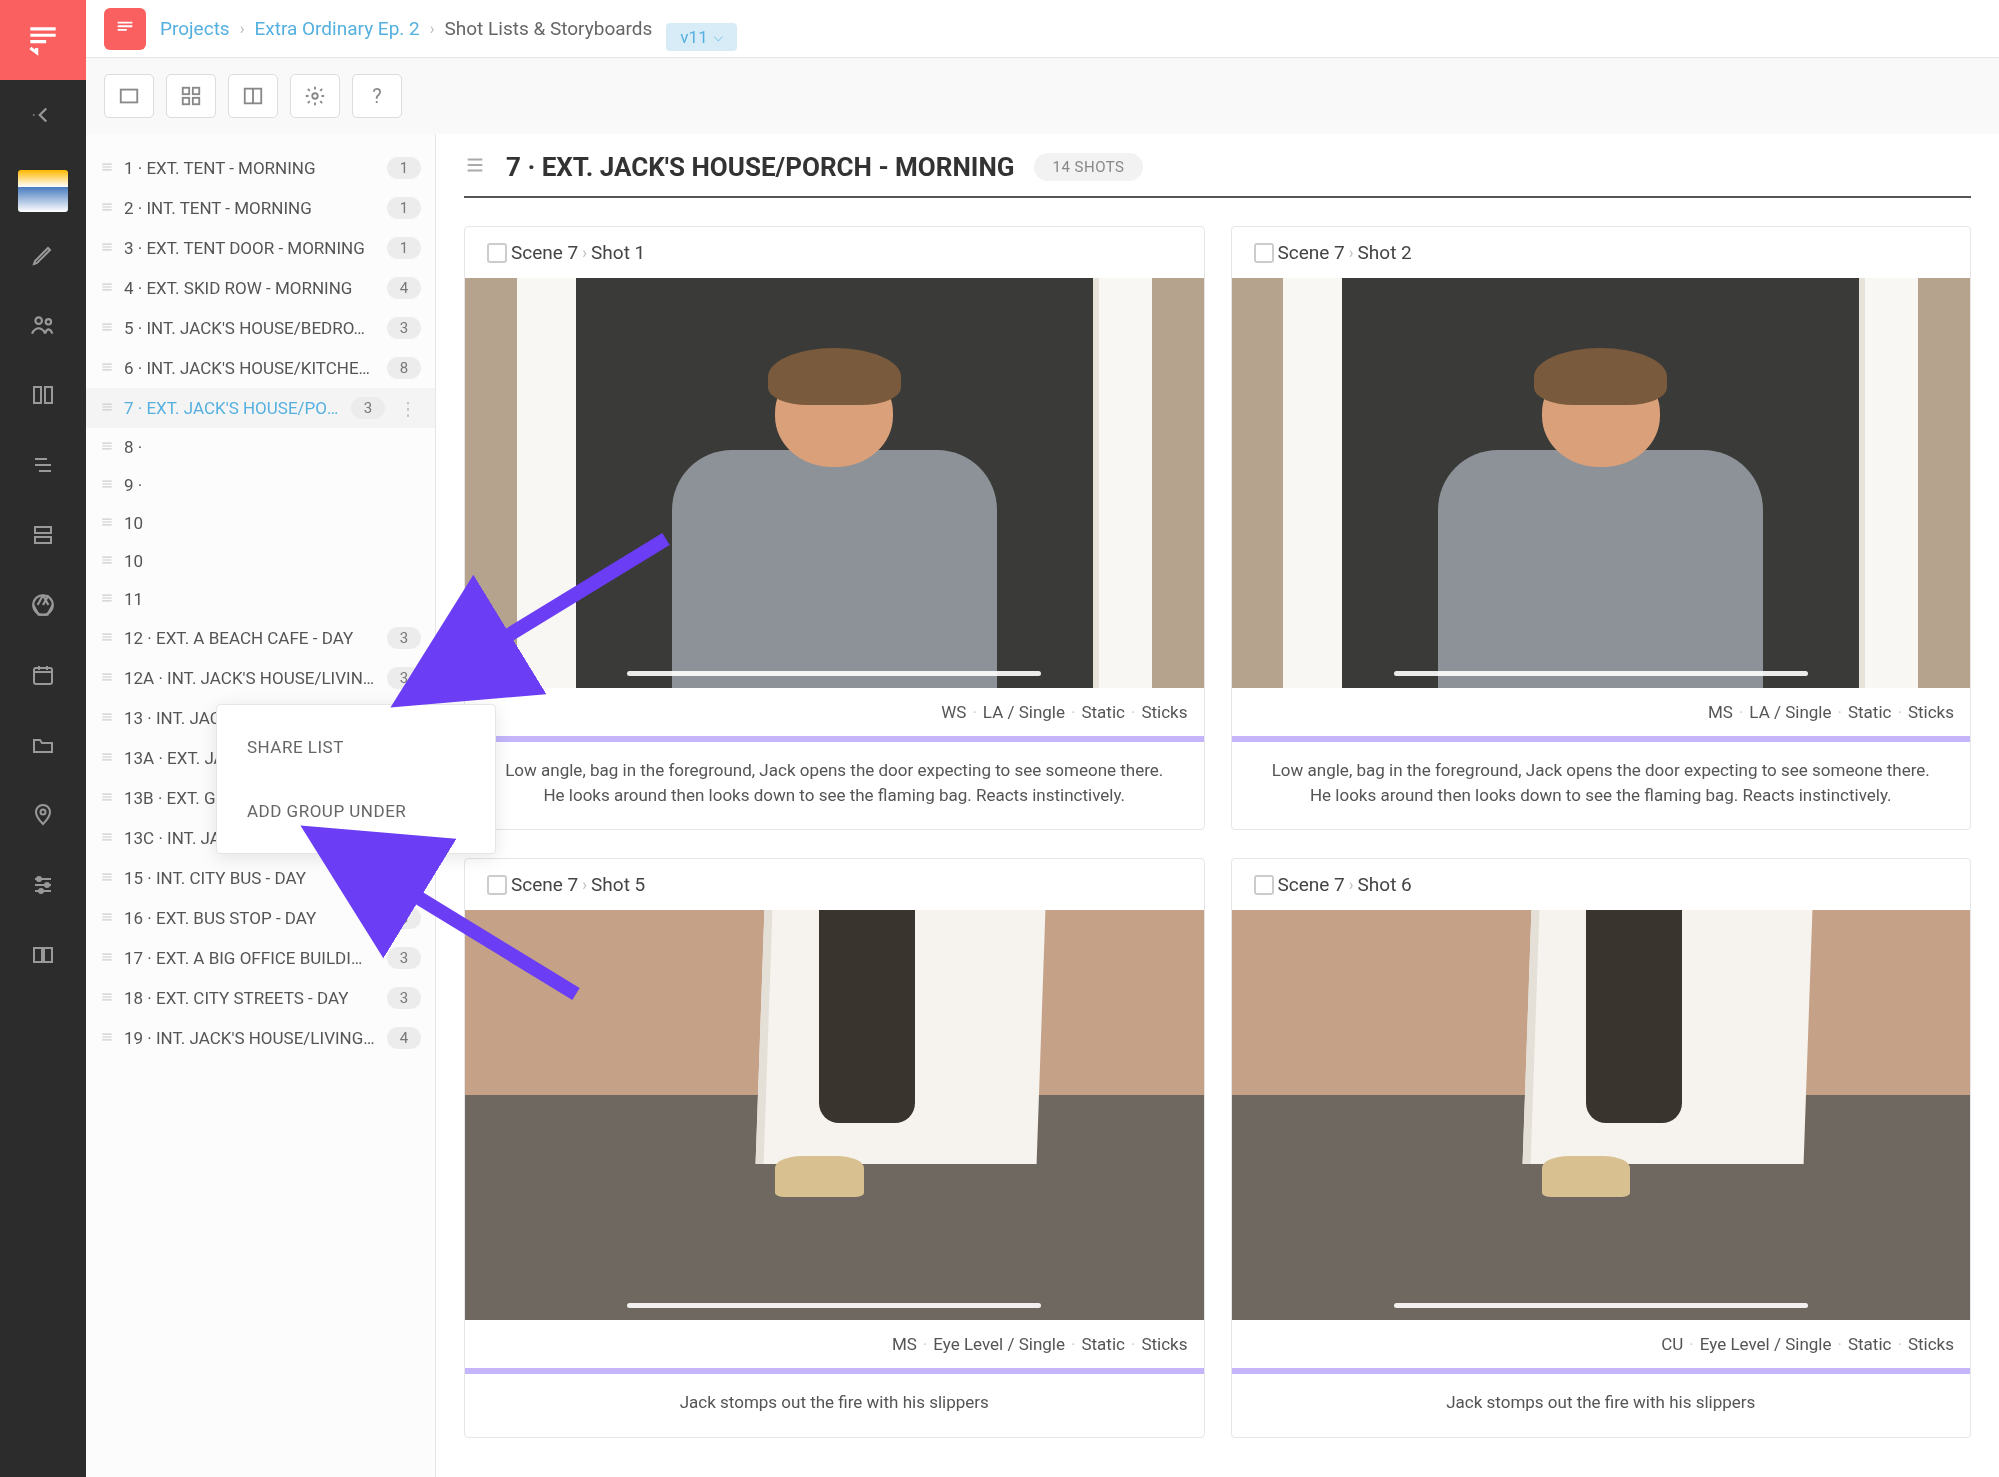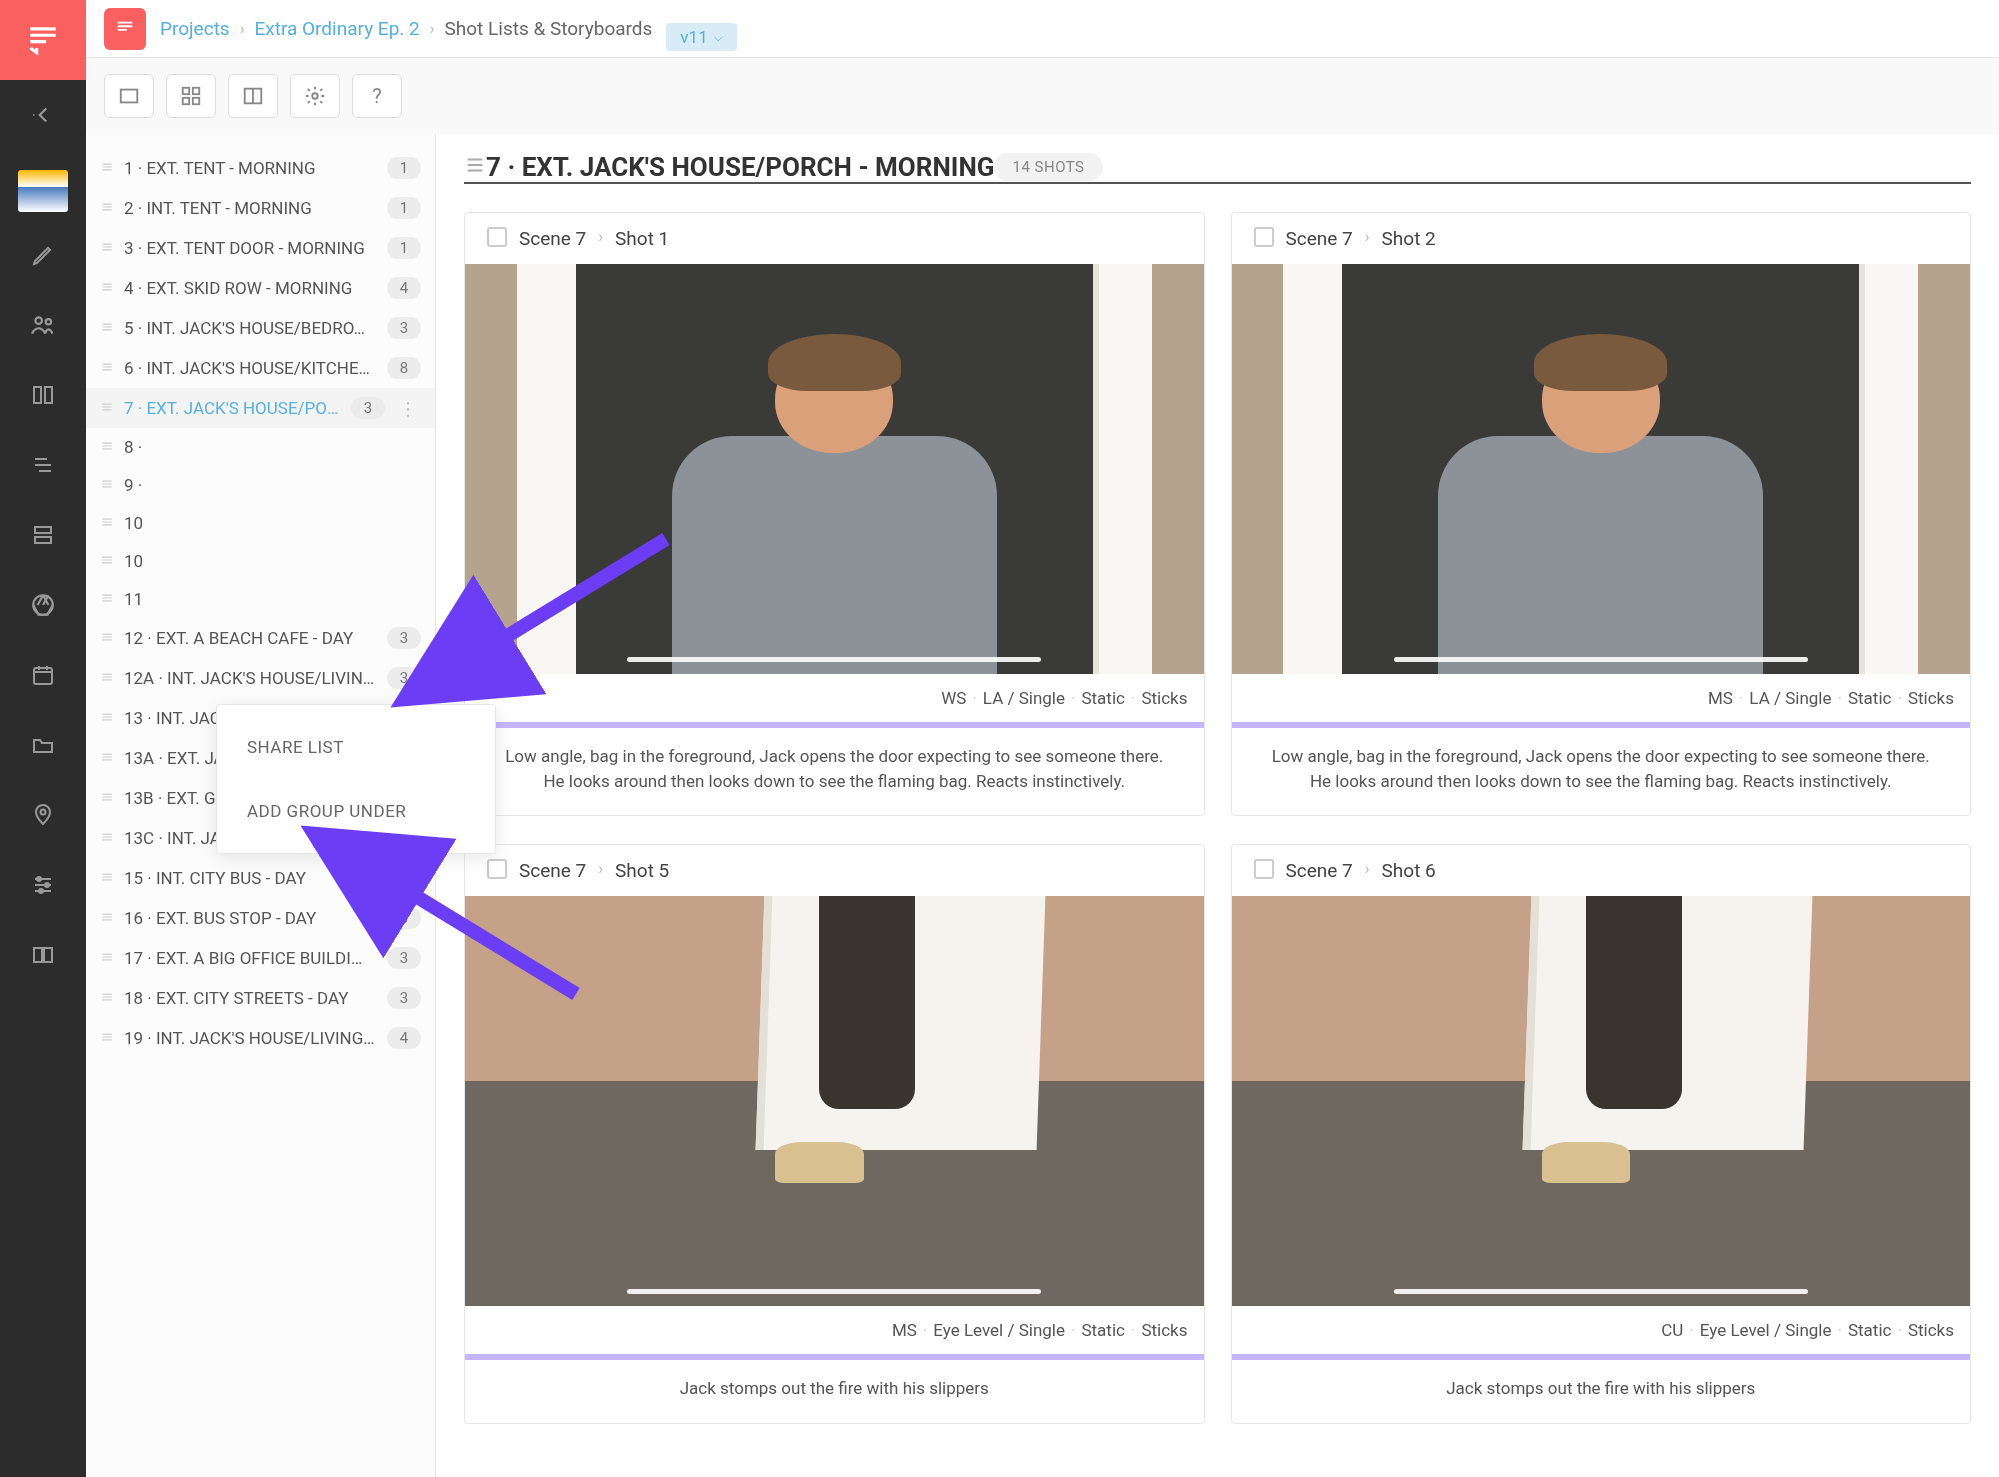--- a/index.html
+++ b/index.html
@@ -37,29 +37,29 @@
 .scene-row .count { background: #ececec; color: #777; border-radius: 14px; padding: 2px 12px; font-size: 15px; min-width: 34px; text-align: center; }
 .scene-row.active { background: #f4f4f4; }
 .scene-row.active .label { color: #55b0e0; }
 .scene-row .more { color: #bbb; font-size: 18px; padding: 0 4px; }
 
 .context-menu { position: absolute; left: 130px; top: 570px; width: 280px; background: #fff; border: 1px solid #e6e6e6; border-radius: 4px; box-shadow: 0 4px 18px rgba(0,0,0,0.1); z-index: 100; padding: 10px 0; }
 .context-menu div { padding: 22px 30px; font-size: 17px; color: #666; letter-spacing: 0.5px; cursor: pointer; }
 
 
 .shot-area { flex: 1; padding: 18px 28px; overflow-y: auto; background: #fff; }
-.shot-header { display: flex; align-items: center; padding-bottom: 0; text-align: right; }
+.shot-header { display: flex; align-items: center; gap: 20px; padding-bottom: 14px; text-align: right; }
 .shot-header .h-icon { color: #aaa; }
 .shot-header h2 { font-size: 26px; font-weight: 700; color: #333; }
 .shot-count-badge { background: #f2f2f2; color: #888; border-radius: 18px; padding: 5px 18px; font-size: 15px; letter-spacing: 0.5px; }
 .shot-hr { border: none; border-top: 2px solid #555; margin-bottom: 28px; }
 
 .shot-grid { display: grid; grid-template-columns: 1fr 1fr; gap: 28px 26px; }
 .shot-card { border: 1px solid #e6e6e6; border-radius: 4px; background: #fff; display: flex; flex-direction: column; }
-.card-head { display: flex; align-items: flex-start; gap: 12px; padding: 14px 22px; font-size: 19px; color: #444; }
+.card-head { display: flex; align-items: center; gap: 4px; padding: 14px 22px; font-size: 19px; color: #444; }
 .card-head .cb { width: 20px; height: 20px; border: 2px solid #ccc; border-radius: 3px; }
 .card-head .sep { color: #bbb; font-size: 16px; }
 .card-img { height: 410px; background: #bfa68a; display:flex; align-items:center; justify-content:center; position:relative; overflow:hidden; }
 .scrub { position:absolute; bottom:12px; left:22%; right:22%; height:5px; background:rgba(255,255,255,0.9); border-radius:3px;}
 .card-meta { text-align: right; padding: 14px 16px; font-size: 17px; color: #555; border-bottom: 6px solid #c4b5fd; }
 .card-meta .dot { color: #ccc; padding: 0 6px; }
 .card-desc { text-align: center; padding: 16px 28px 22px 28px; font-size: 17px; color: #555; line-height: 1.45; }
 
 
 .doorway { position:absolute; inset:0; }

